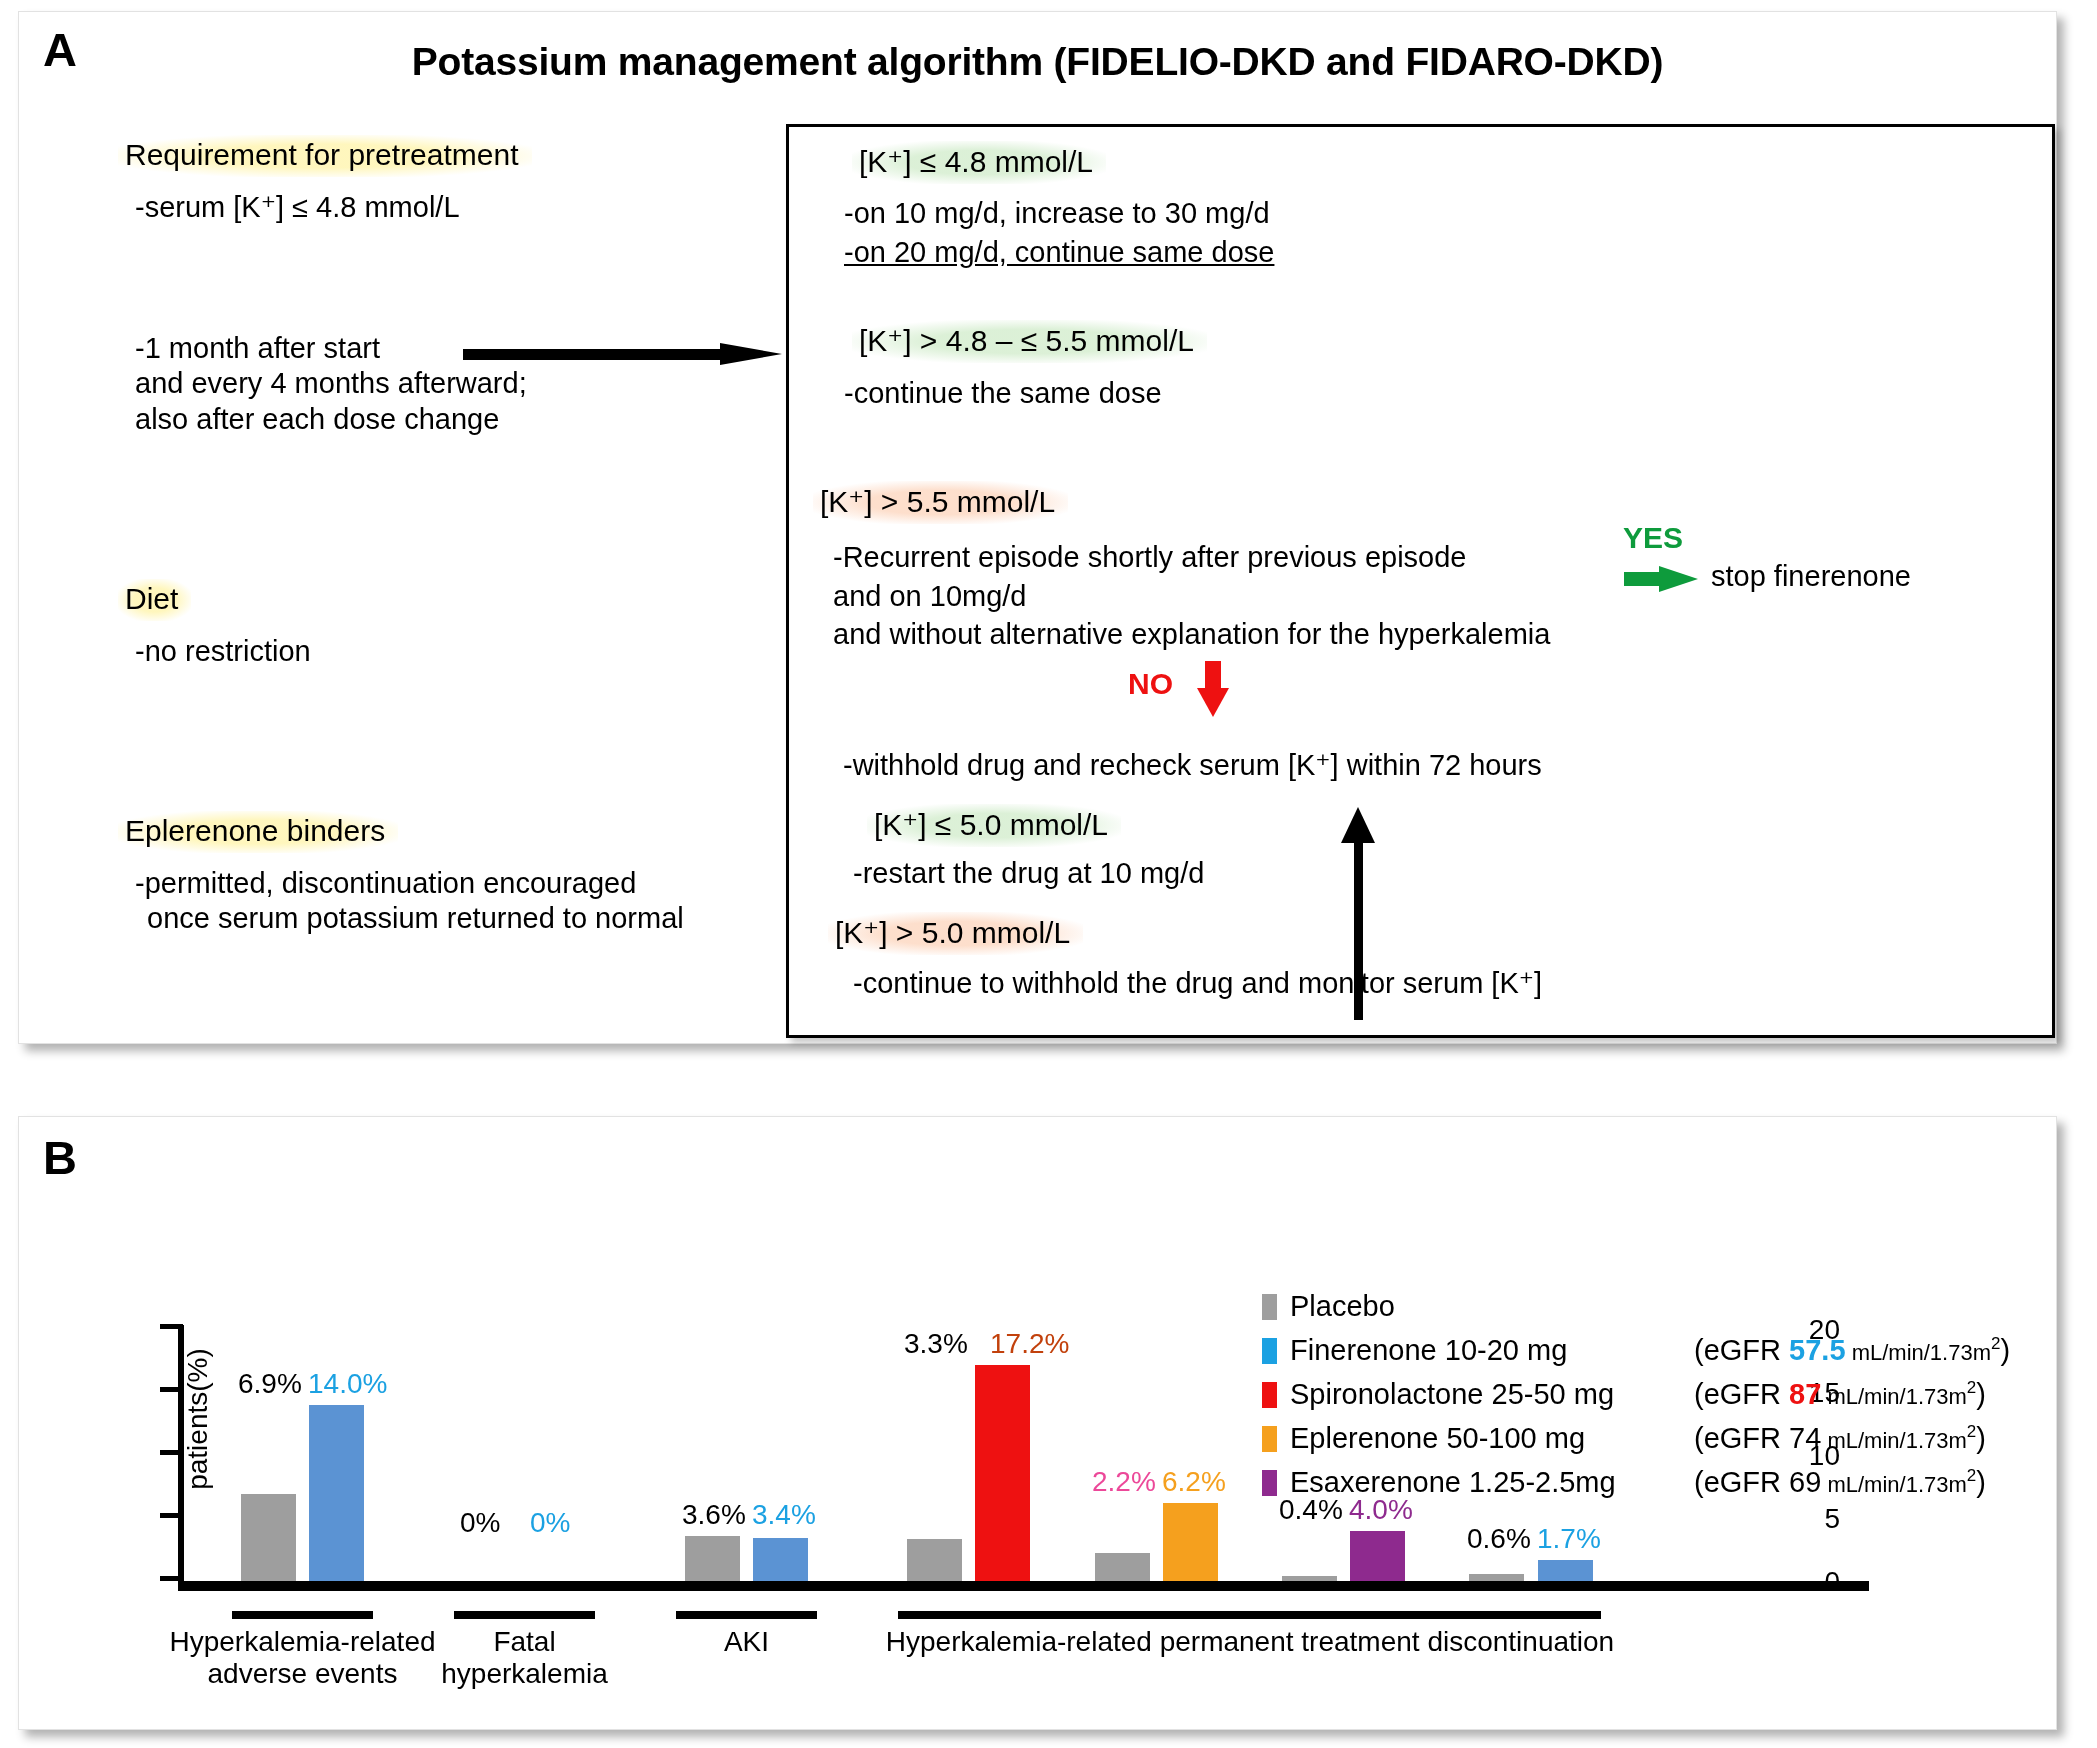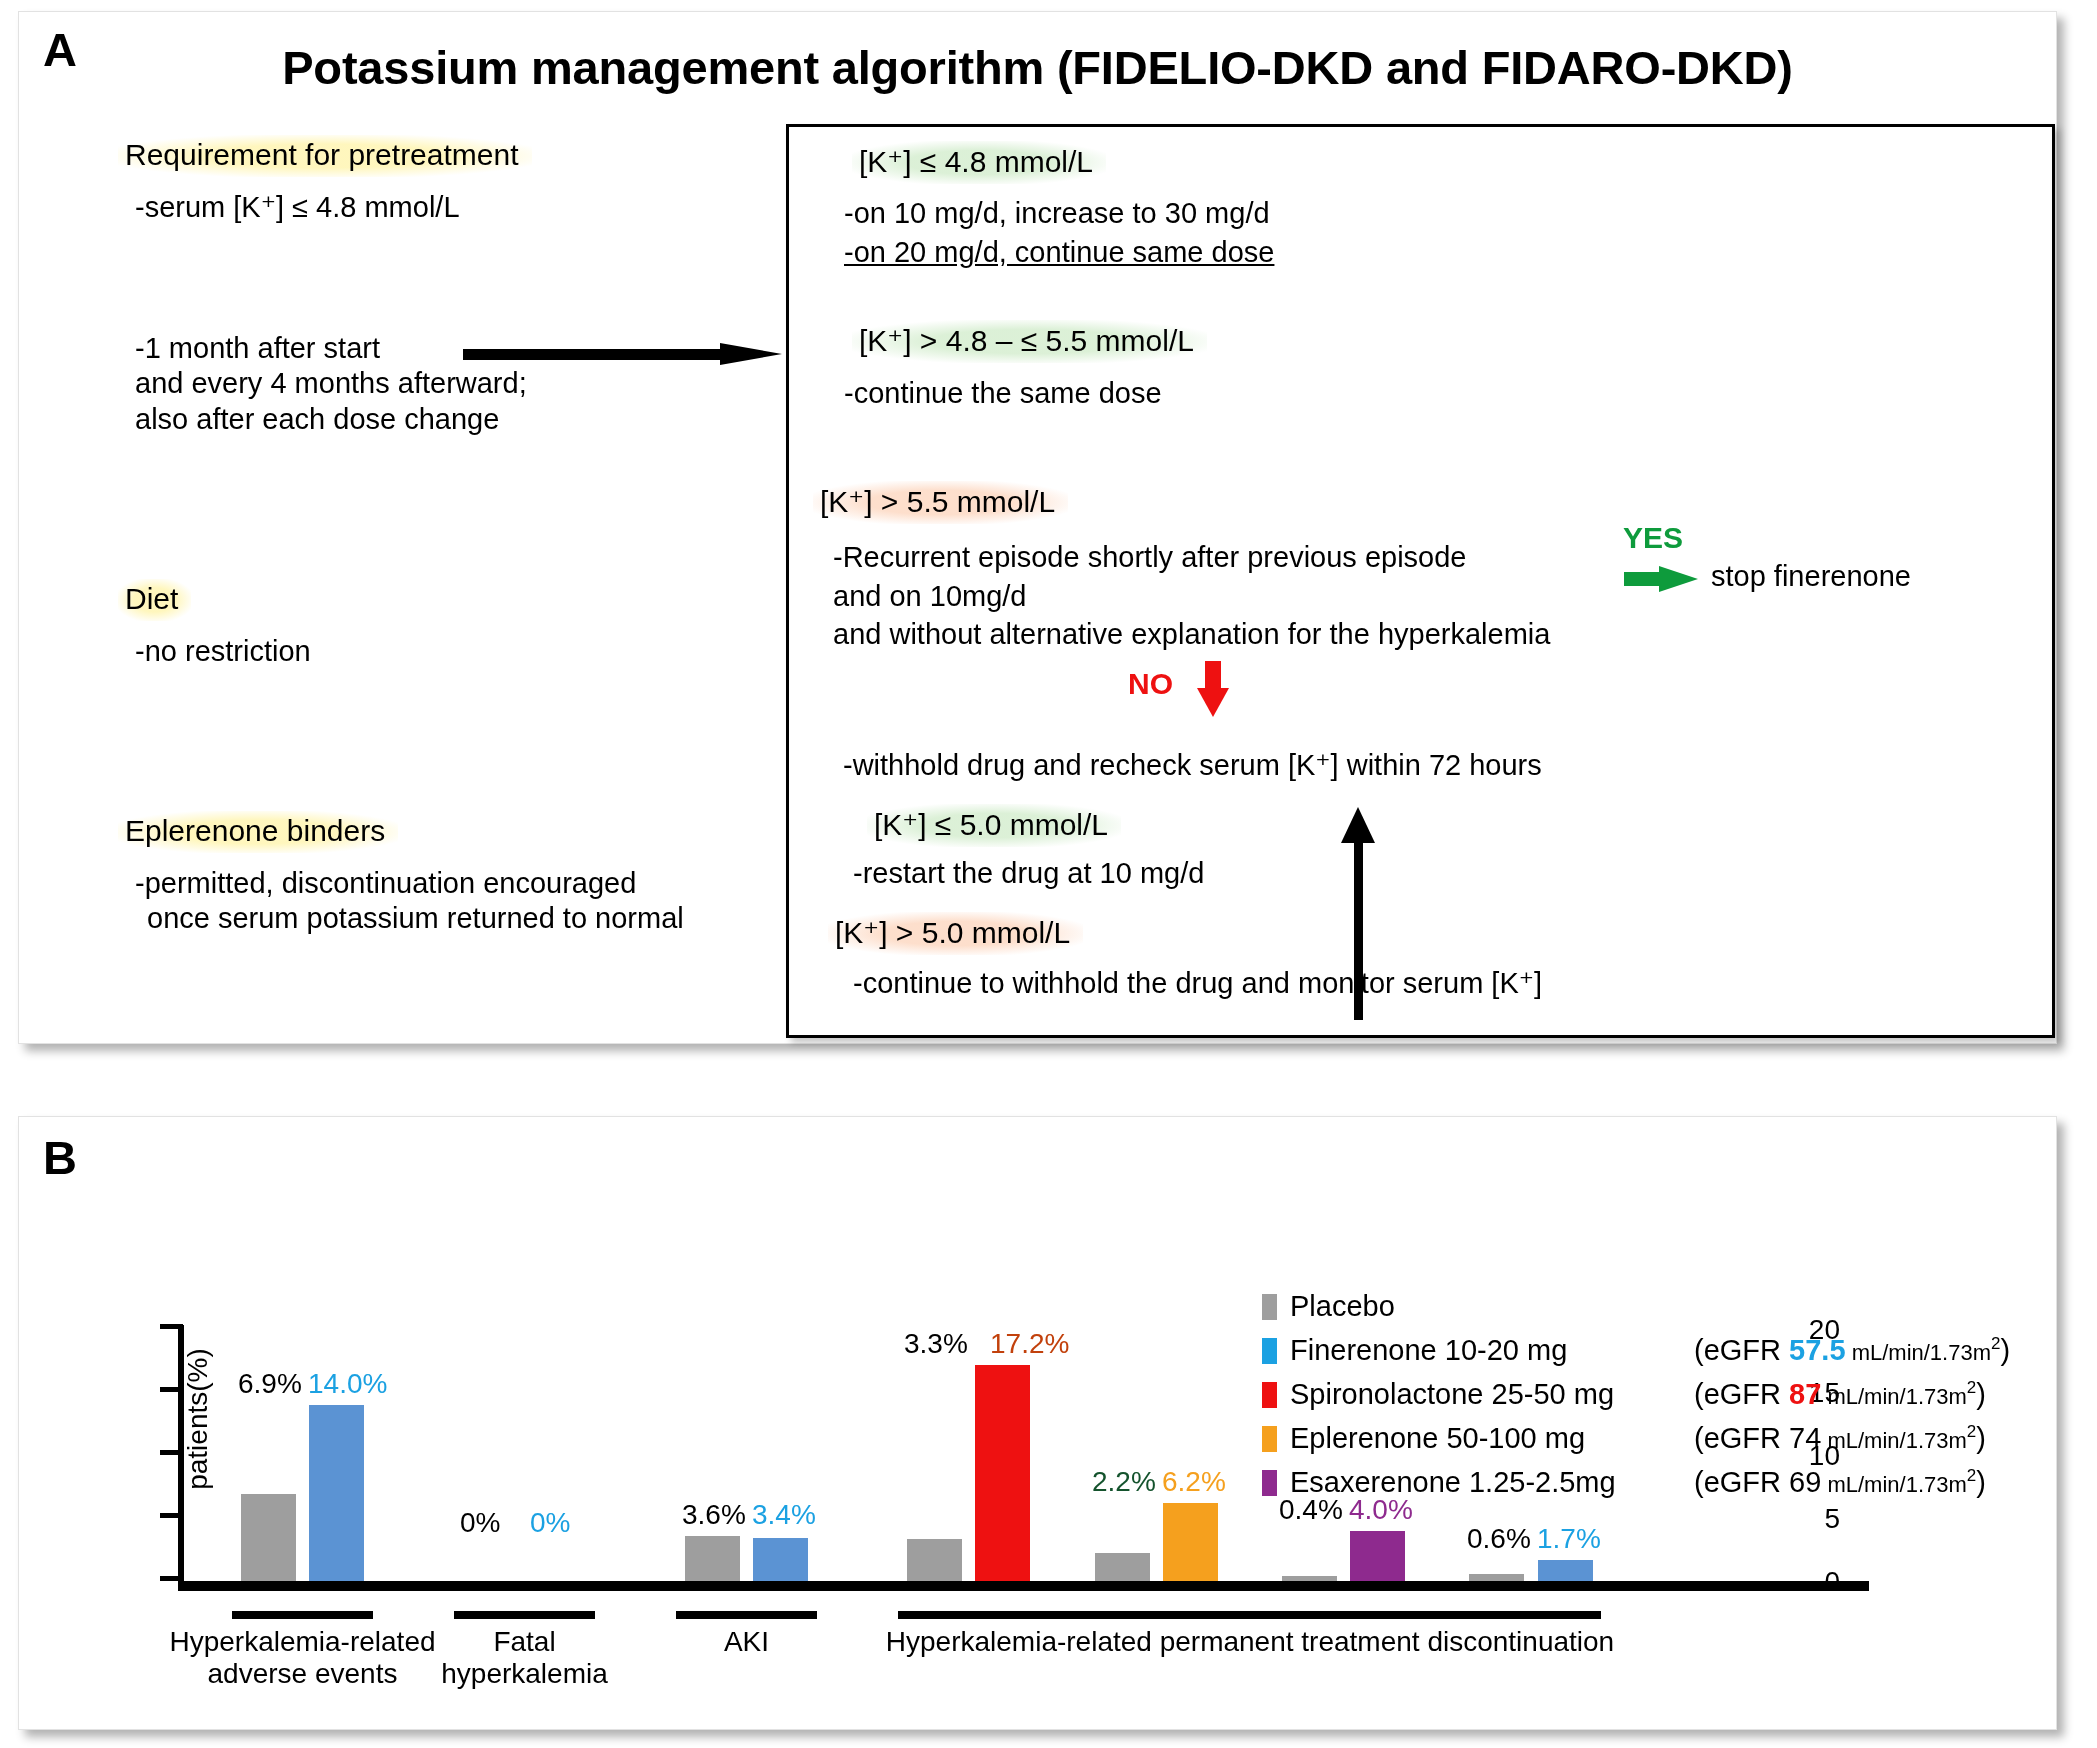--- a/index.html
+++ b/index.html
@@ -18,21 +18,21 @@
   #panel-a{left:18px;top:11px;width:2037px;height:1031px;}
   #panel-b{left:18px;top:1116px;width:2037px;height:612px;}
 
   .panel-letter{
     position:absolute;font-weight:bold;font-size:47px;line-height:1;
   }
 
   
   #fig-title{
     position:absolute;left:0;right:0;top:28px;text-align:center;
-    font-size:47px;font-weight:bold;letter-spacing:-0.2px;
+    font-size:39px;font-weight:bold;letter-spacing:-0.2px;
   }
 
   .hl{ padding:3px 13px 5px 7px; border-radius:5px; display:inline-block; }
   .hl-yellow{ background:radial-gradient(ellipse at center, rgba(255,246,186,.95) 40%, rgba(255,246,186,0) 78%); }
   .hl-green { background:radial-gradient(ellipse at center, rgba(219,240,214,.98) 40%, rgba(219,240,214,0) 78%);margin-left:39px; }
   .hl-red   { background:radial-gradient(ellipse at center, rgba(253,222,203,.98) 40%, rgba(253,222,203,0) 78%); }
 
   .head{ font-size:30px; }
   .body{ font-size:29px; line-height:1.22; }
 
@@ -207,21 +207,21 @@
         <div class="vlabel" style="color: rgb(27, 161, 226); left: 348px; top: 178px;">0%</div>
         <div class="bar" style="left: 503px; width: 55px; height: 45px; background: rgb(158, 158, 158);"></div>
         <div class="vlabel" style="color: rgb(0, 0, 0); left: 500px; top: 170px;">3.6%</div>
         <div class="bar" style="left: 571px; width: 55px; height: 43px; background: rgb(91, 147, 211);"></div>
         <div class="vlabel" style="color: rgb(27, 161, 226); left: 570px; top: 170px;">3.4%</div>
         <div class="bar" style="left: 725px; width: 55px; height: 42px; background: rgb(158, 158, 158);"></div>
         <div class="vlabel" style="color: rgb(0, 0, 0); left: 722px; top: -1.3px;">3.3%</div>
         <div class="bar" style="left: 793px; width: 55px; height: 216px; background: rgb(238, 17, 17);"></div>
         <div class="vlabel" style="color: #c2410c; left: 808px; top: -1.3px; text-align: center;">17.2%</div>
         <div class="bar" style="left: 913px; width: 55px; height: 28px; background: rgb(158, 158, 158);"></div>
-        <div class="vlabel" style="color: #14532d; left: 910px; top: 137px; text-align: center;">2.2%</div>
+        <div class="vlabel" style="color: #ec4899; left: 910px; top: 137px; text-align: center;">2.2%</div>
         <div class="bar" style="left: 981px; width: 55px; height: 78px; background: rgb(245, 160, 30);"></div>
         <div class="vlabel" style="color: rgb(245, 160, 30); left: 980px; top: 137px;">6.2%</div>
         <div class="bar" style="left: 1100px; width: 55px; height: 5px; background: rgb(158, 158, 158);"></div>
         <div class="vlabel" style="color: rgb(0, 0, 0); left: 1097px; top: 165px;">0.4%</div>
         <div class="bar" style="left: 1168px; width: 55px; height: 50px; background: rgb(142, 42, 142);"></div>
         <div class="vlabel" style="color: rgb(142, 42, 142); left: 1167px; top: 165px;">4.0%</div>
         <div class="bar" style="left: 1287px; width: 55px; height: 7.5px; background: rgb(158, 158, 158);"></div>
         <div class="vlabel" style="color: rgb(0, 0, 0); left: 1285px; top: 194px;">0.6%</div>
         <div class="bar" style="left: 1356px; width: 55px; height: 21.4px; background: rgb(91, 147, 211);"></div>
         <div class="vlabel" style="color: rgb(27, 161, 226); left: 1355px; top: 194px;">1.7%</div>

